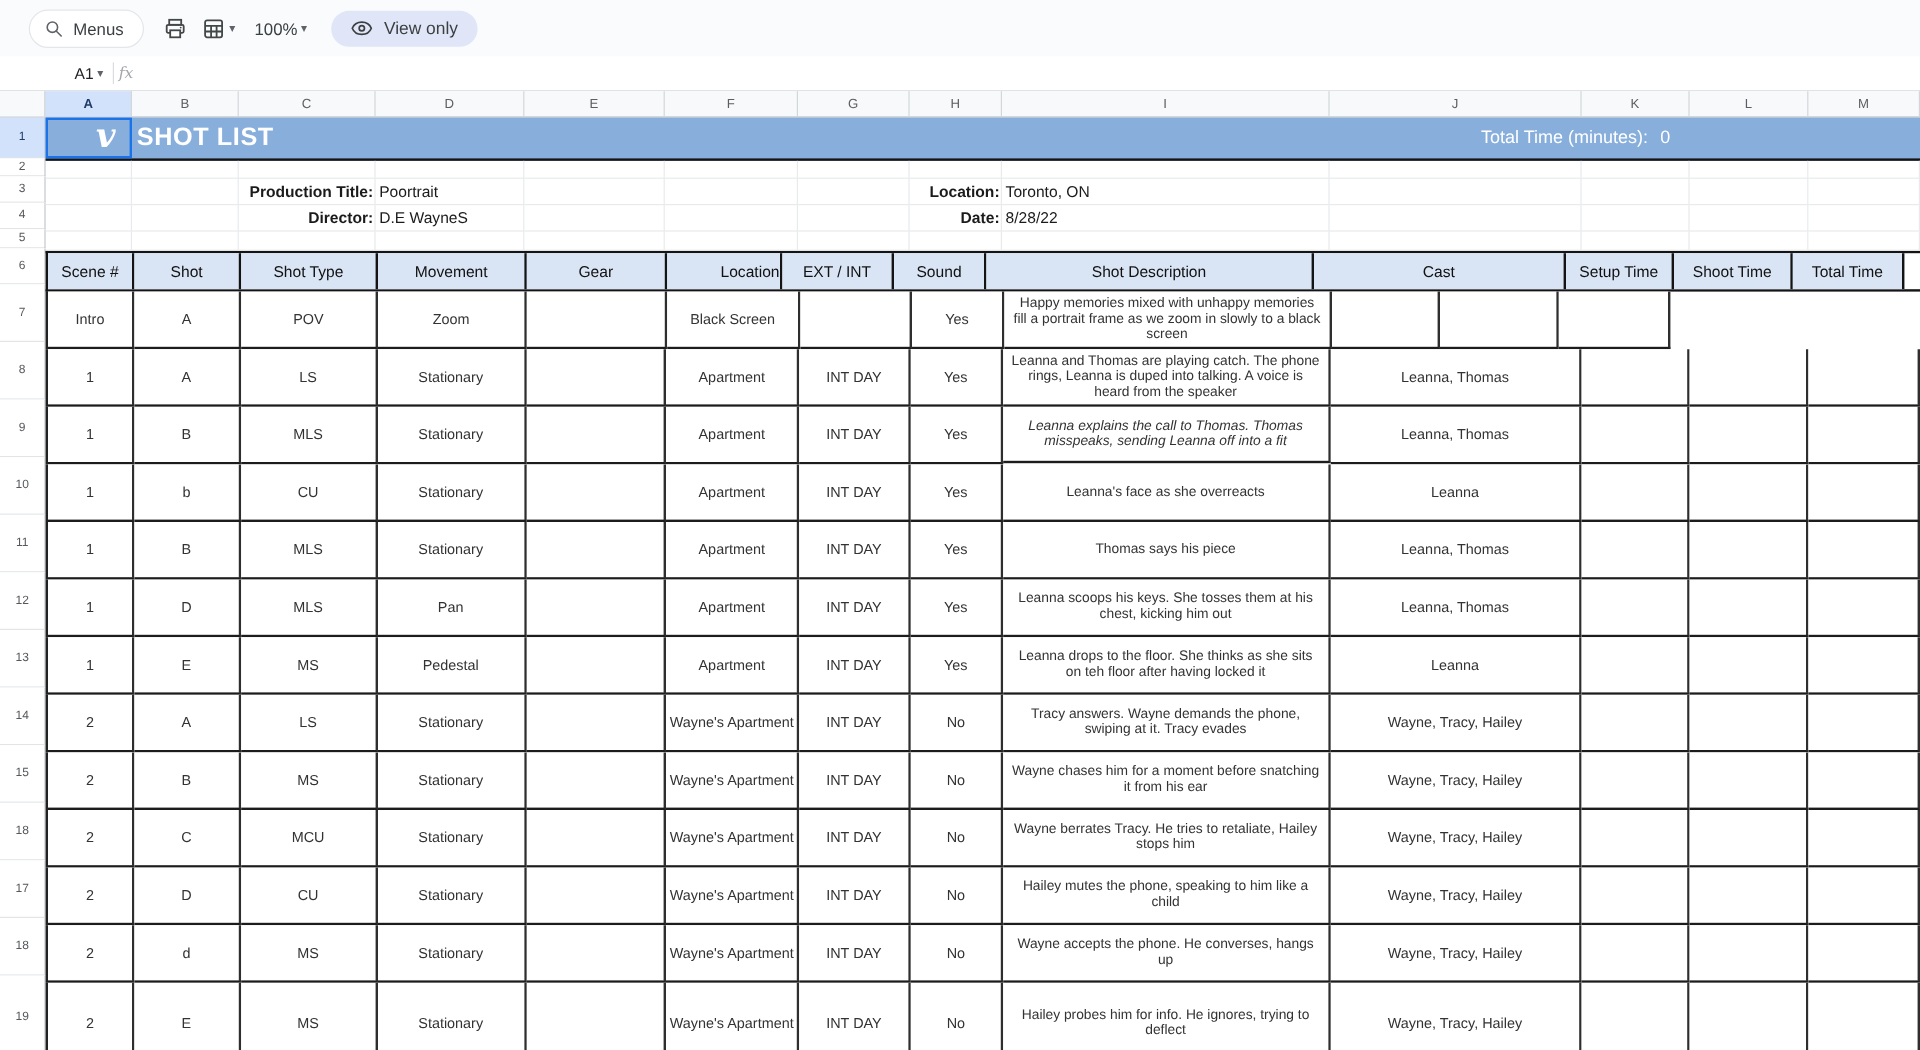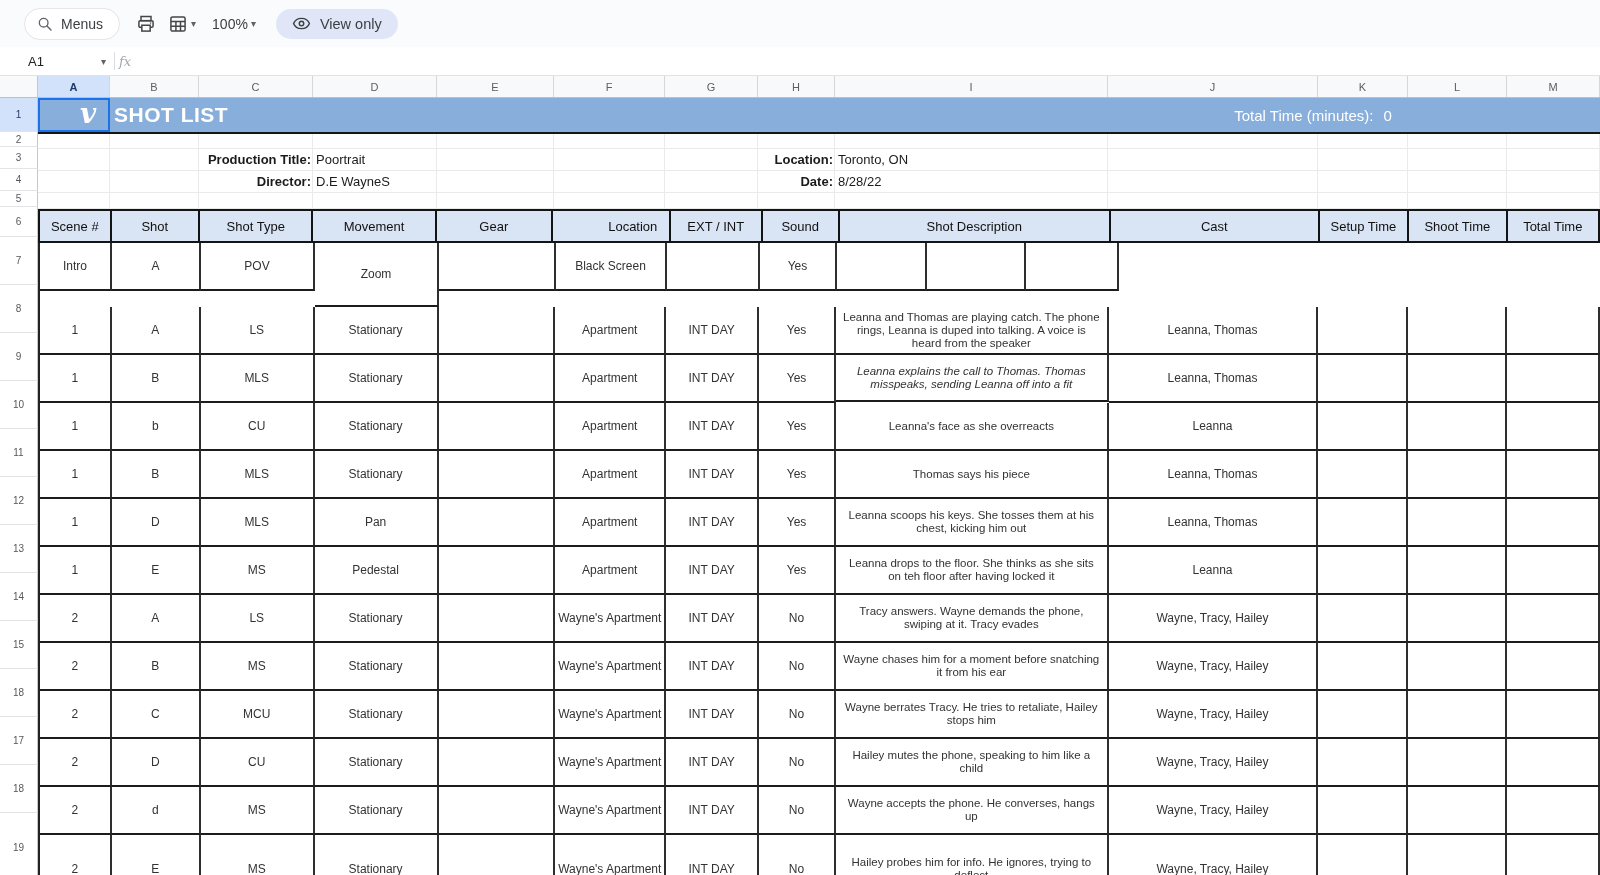--- a/index.html
+++ b/index.html
@@ -12,21 +12,21 @@
         height:30px;padding:0 16px 0 12px;font-size:14px;color:#3c4043;cursor:pointer;}
   .iconbtn{display:flex;align-items:center;justify-content:center;height:30px;padding:0 6px;border-radius:6px;cursor:pointer;}
   .caret{font-size:10px;color:#5f6368;margin-left:3px;}
   .zoomctl{display:flex;align-items:center;font-size:14px;color:#3c4043;margin-left:10px;cursor:pointer;}
   .viewpill{display:flex;align-items:center;gap:9px;background:var(--view-pill,#e0e6f7);border-radius:16px;
             height:30px;padding:0 16px;font-size:14.5px;color:#3c4043;margin-left:20px;cursor:pointer;}
   .toolbar svg{display:block;}
 
   
   .fbar{height:28px;background:#fff;border-bottom:1px solid #e0e2e5;display:flex;align-items:center;}
-  .namebox{width:78px;padding-left:28px;font-size:13px;color:#202124;display:flex;align-items:center;justify-content:space-between;cursor:pointer;}
+  .namebox{width:78px;padding-left:8px;font-size:13px;color:#202124;display:flex;align-items:center;justify-content:flex-end;cursor:pointer;}
   .fdiv{width:1px;height:18px;background:#dadce0;margin:0 0 0 8px;}
   .fx{font-family:"DejaVu Serif",serif;font-style:italic;font-size:13px;color:#a3a7ab;margin-left:4px;}
 
   
   .colhead{height:22px;display:flex;background:#f8f9fa;border-bottom:1px solid #bdc1c6;box-sizing:border-box;}
   .corner{width:38px;box-sizing:border-box;border-right:1px solid #c4c7cb;background:#f8f9fa;}
   .chcell{box-sizing:border-box;border-right:1px solid #d4d7da;display:flex;align-items:center;justify-content:center;
           font-size:11px;color:#5b5e62;}
   .chcell.sel{background:var(--sel-head,#d2e2fb);color:#1f3b66;font-weight:bold;}
 
@@ -248,39 +248,40 @@
         <span class="itext ilabel r4 lcolH">Date:</span>
         <span class="itext r4 vcolI">8/28/22</span>
       </div>
 
       <div class="thead">
           <div class="thcell" style="width: 72px;">Scene #</div>
           <div class="thcell" style="width: 89px;">Shot</div>
           <div class="thcell" style="width: 114px;">Shot Type</div>
           <div class="thcell" style="width: 124px;">Movement</div>
           <div class="thcell" style="width: 117px;">Gear</div>
-          <div class="thcell" style="width: 118px; padding-left: 44px;">Location</div>
+          <div class="thcell" style="width: 96px; padding-left: 44px;">Location</div>
           <div class="thcell" style="width: 93px;">EXT / INT</div>
           <div class="thcell" style="width: 77px;">Sound</div>
           <div class="thcell" style="width: 273px;">Shot Description</div>
           <div class="thcell" style="width: 210px;">Cast</div>
           <div class="thcell" style="width: 90px;">Setup Time</div>
           <div class="thcell" style="width: 99px;">Shoot Time</div>
           <div class="thcell" style="width: 93px;">Total Time</div>
         </div>
       <div class="tbody">
           <div class="trow">
             <div class="tcell" style="width: 72px; height: 48px;">Intro</div>
             <div class="tcell" style="width: 89px; height: 48px;">A</div>
             <div class="tcell" style="width: 114px; height: 48px;">POV</div>
-            <div class="tcell" style="width: 124px; height: 64px;">Zoom</div>
+            <div class="tcell" style="width: 124px; height: 48px;">Zoom</div>
             <div class="tcell" style="width: 117px; height: 48px;"></div>
             <div class="tcell" style="width: 111px; height: 48px;">Black Screen</div>
             <div class="tcell" style="width: 93px; height: 48px;"></div>
             <div class="tcell" style="width: 77px; height: 48px;">Yes</div>
+            <div class="tcell desc" style="width: 273px; height: 48px;">Happy memories mixed with unhappy memories fill a portrait frame as we zoom in slowly to a black screen</div>
             <div class="tcell" style="width: 90px; height: 48px;"></div>
             <div class="tcell" style="width: 99px; height: 48px;"></div>
             <div class="tcell" style="width: 93px; height: 48px;"></div>
           </div>
           <div class="trow">
             <div class="tcell" style="width: 72px; height: 48px;">1</div>
             <div class="tcell" style="width: 89px; height: 48px;">A</div>
             <div class="tcell" style="width: 114px; height: 48px;">LS</div>
             <div class="tcell" style="width: 124px; height: 48px;">Stationary</div>
             <div class="tcell" style="width: 117px; height: 48px;"></div>

